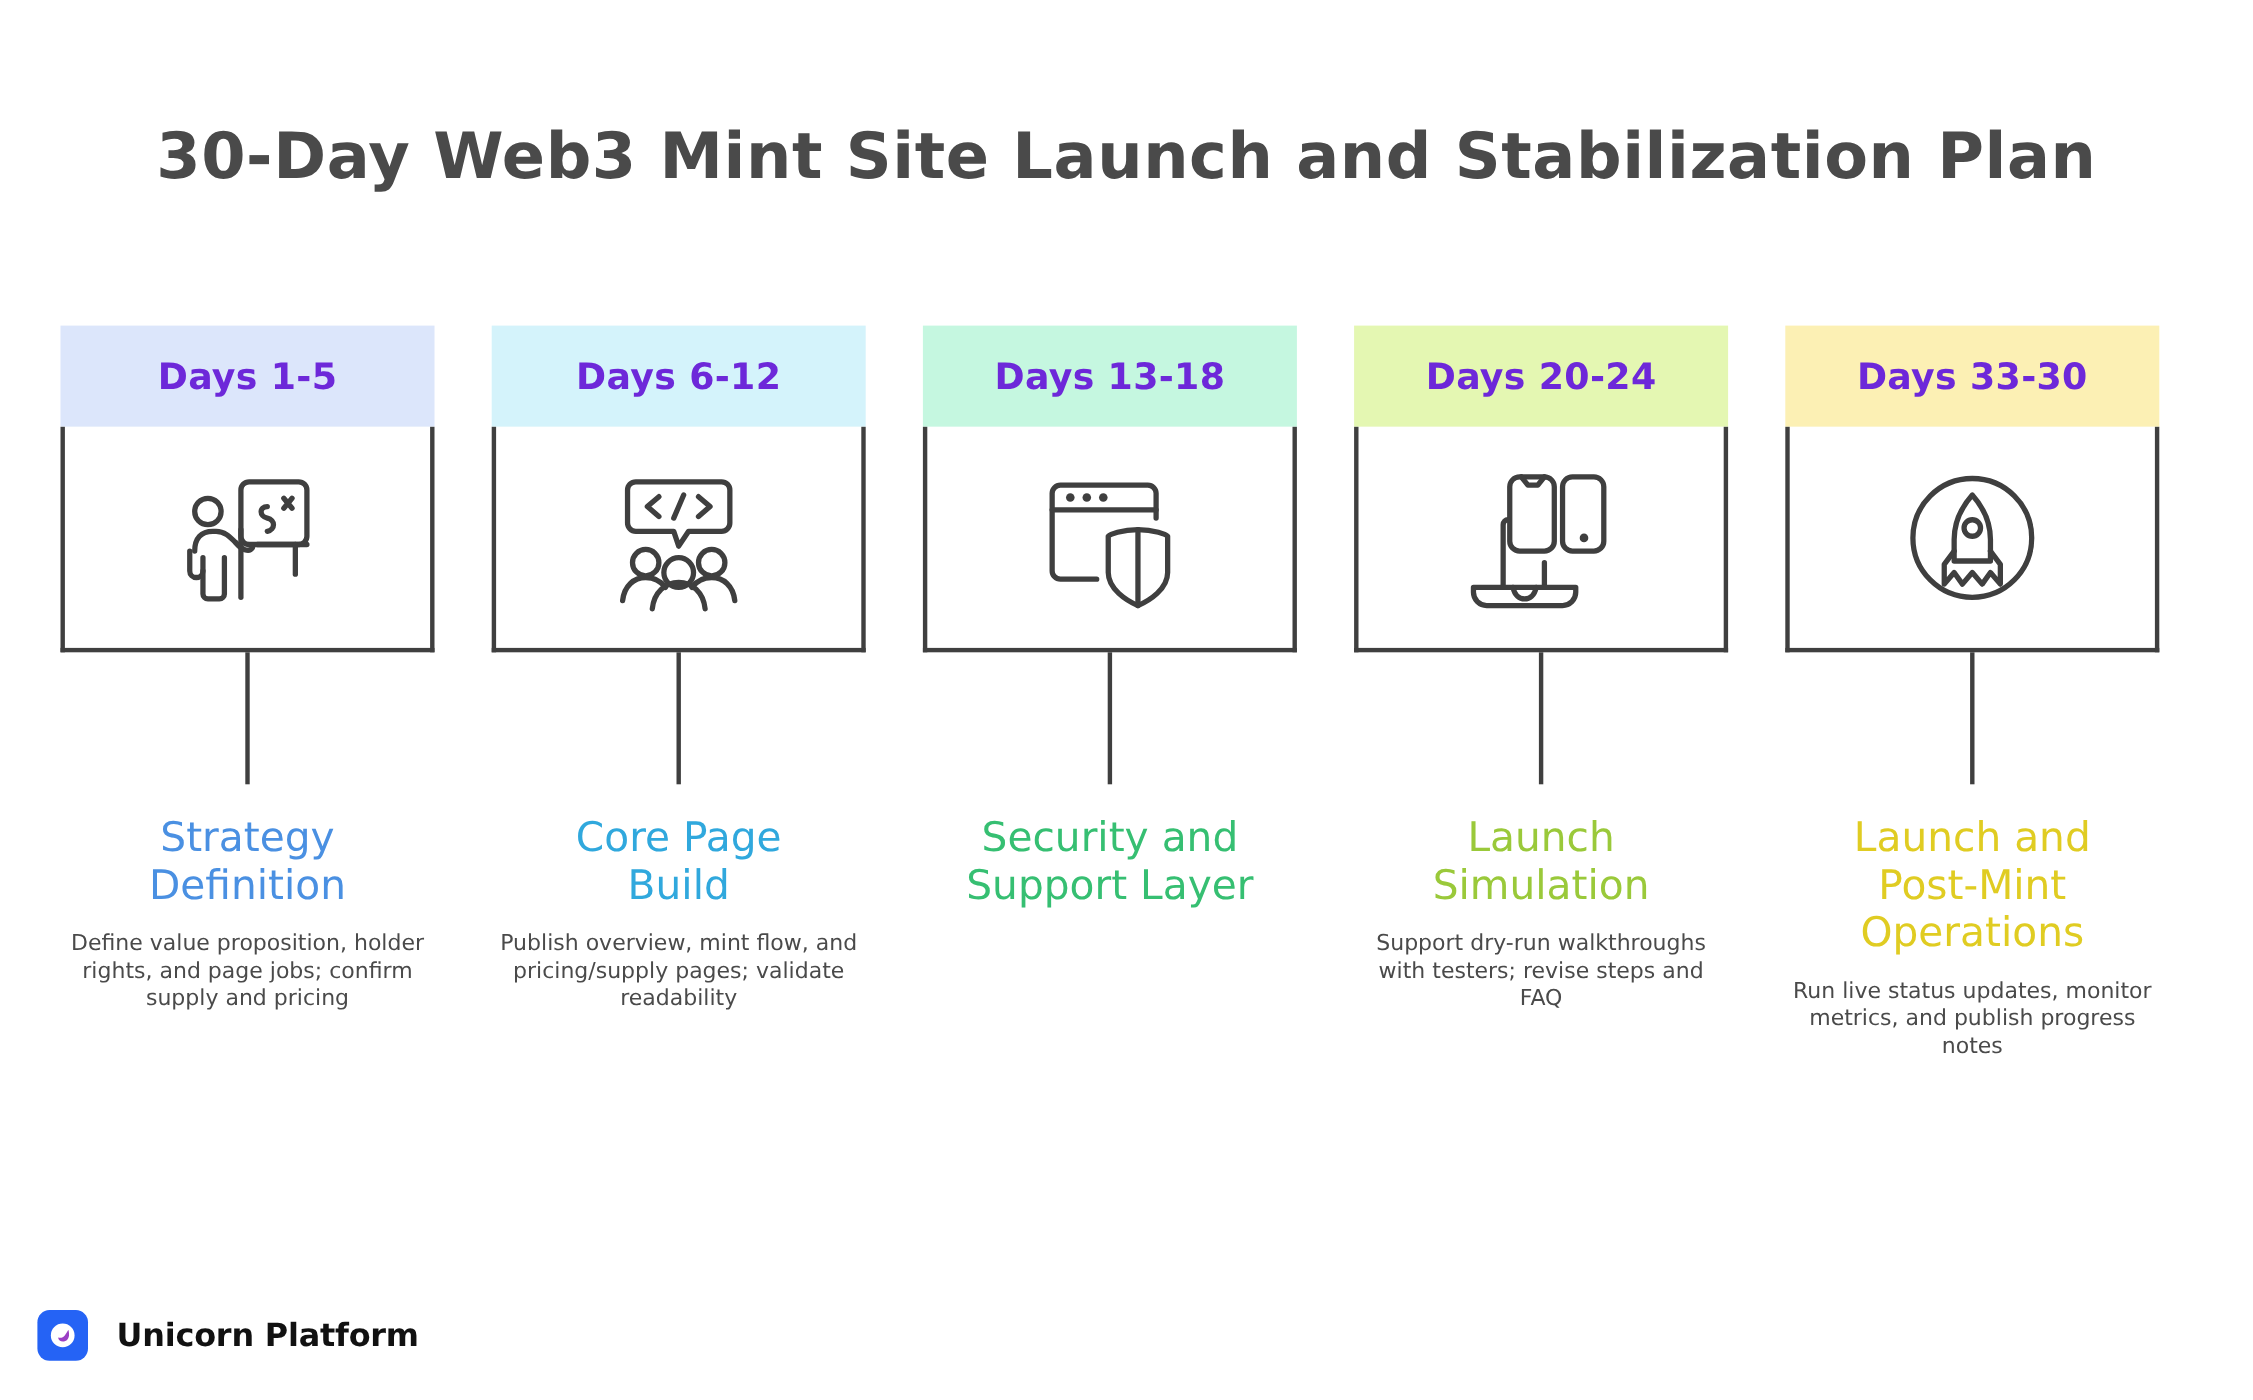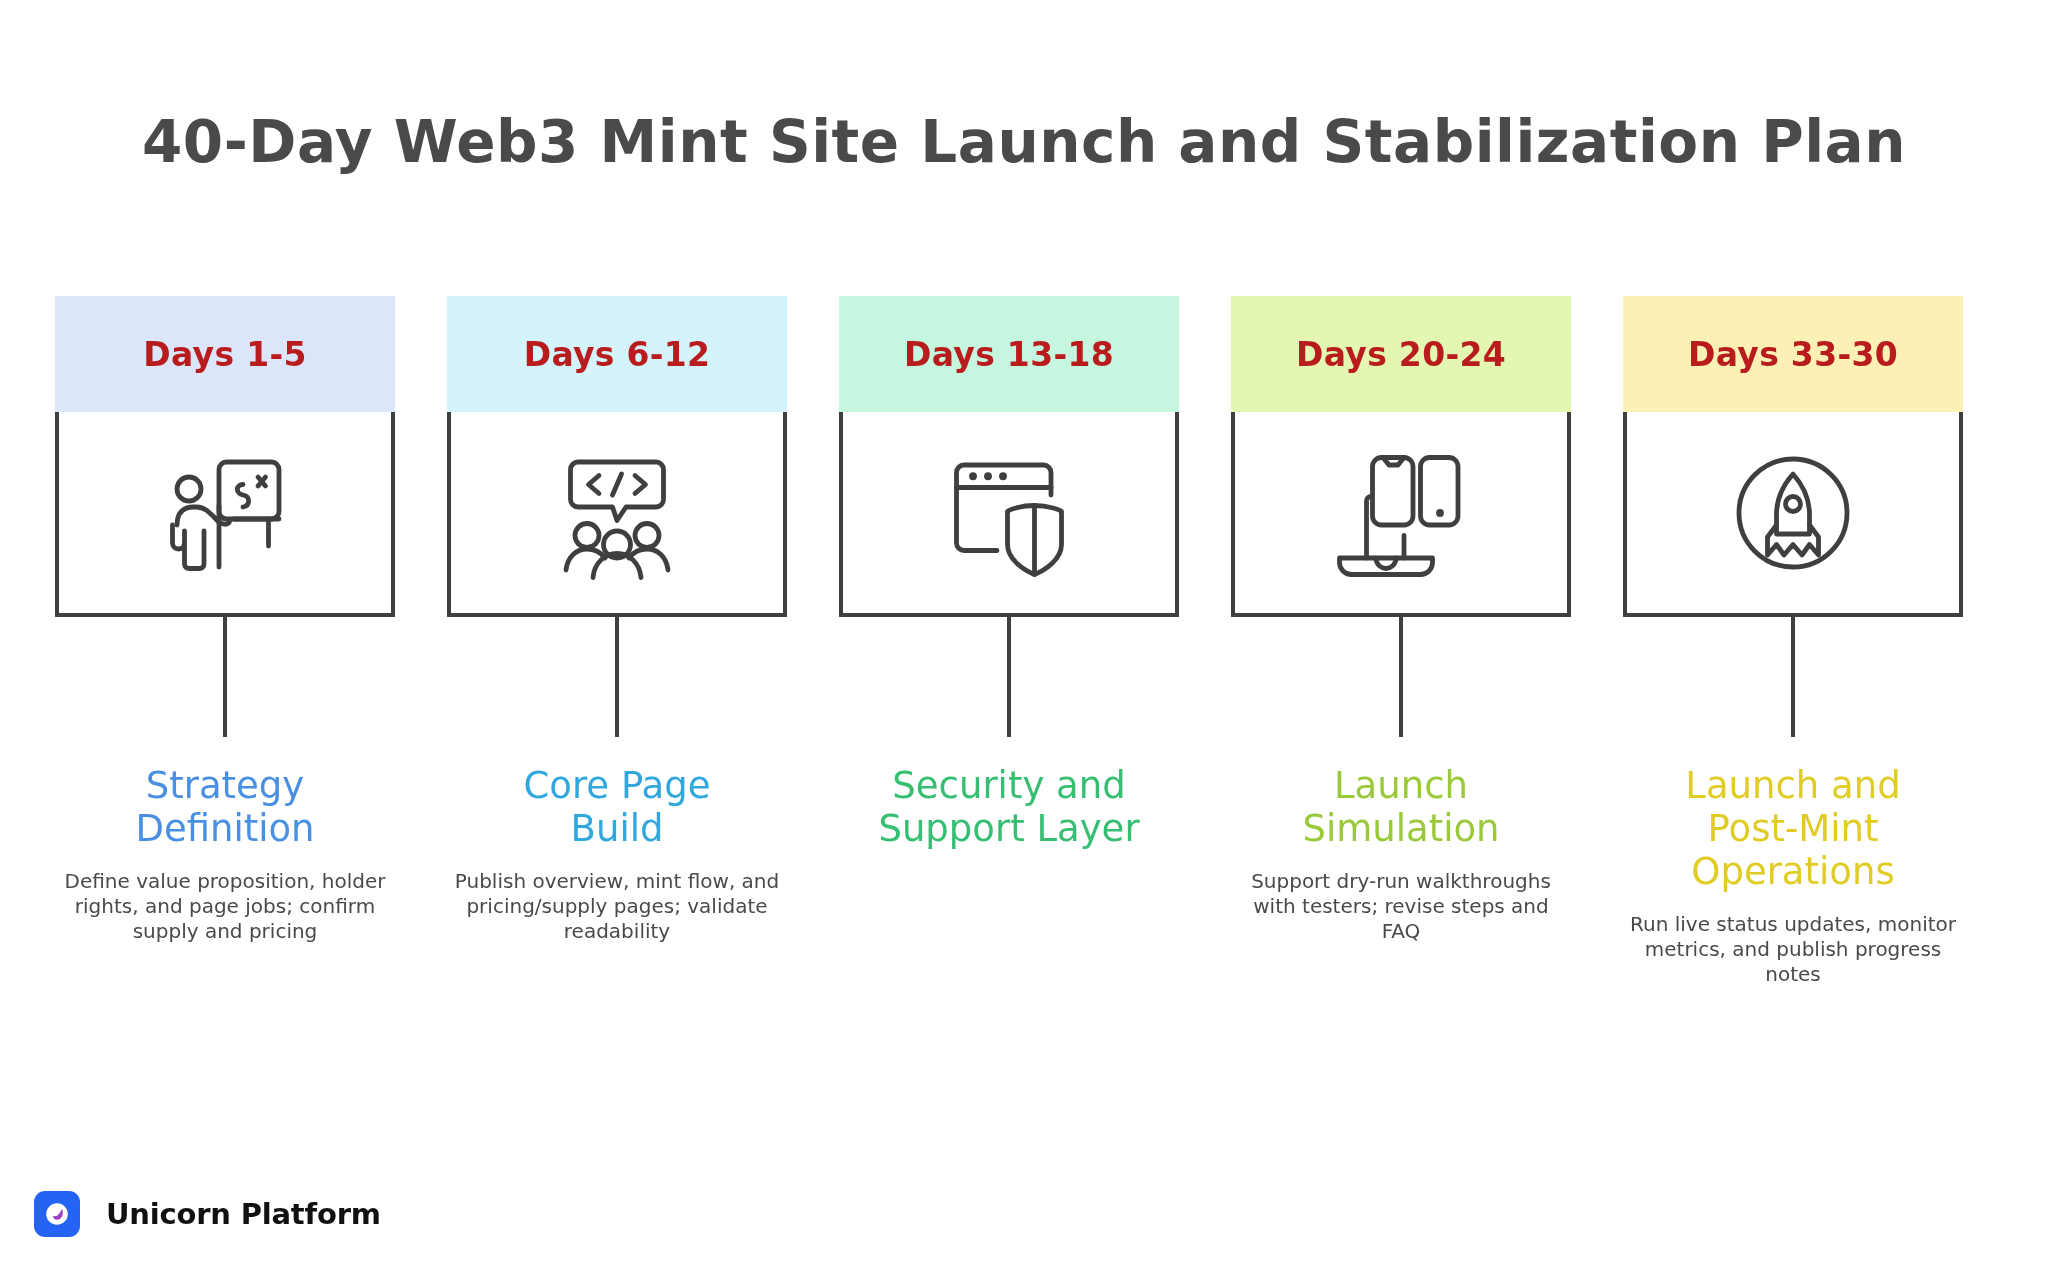--- a/index.html
+++ b/index.html
@@ -49,28 +49,28 @@
     position: relative;
     width: 340px;
     display: flex;
     flex-direction: column;
     align-items: center;
   }
 
   
   .phase-header {
     width: 340px;
-    height: 116px;
+    height: 92px;
     display: flex;
     align-items: center;
     justify-content: center;
     font-family: "DejaVu Sans", sans-serif;
     font-size: 33px;
     font-weight: 700;
-    color: #b91c1c;
+    color: #6d28d9;
     letter-spacing: 0.3px;
   }
 
   
   .icon-frame {
     width: 340px;
     height: 205px;
     border-left: 4px solid #3f3f3f;
     border-right: 4px solid #3f3f3f;
     border-bottom: 4px solid #3f3f3f;
@@ -134,21 +134,21 @@
     font-weight: 700;
     color: #111111;
     letter-spacing: -0.2px;
   }
 </style>
 </head>
 <body>
 
 <div class="page">
 
-  <div class="title">40-Day Web3 Mint Site Launch and Stabilization Plan</div>
+  <div class="title">30-Day Web3 Mint Site Launch and Stabilization Plan</div>
 
   <div class="columns">
 
     <div class="column">
       <div class="phase-header" style="background: rgb(220, 230, 251);">Days 1-5</div>
       <div class="icon-frame">
         <span>
           <svg width="150" height="150" viewBox="0 0 100 100" fill="none" stroke="#3f3f3f" stroke-width="3.2" stroke-linecap="round" stroke-linejoin="round">
             <rect x="46" y="16" width="40" height="38" rx="5"></rect>
             <path d="M56 54 H86"></path>

